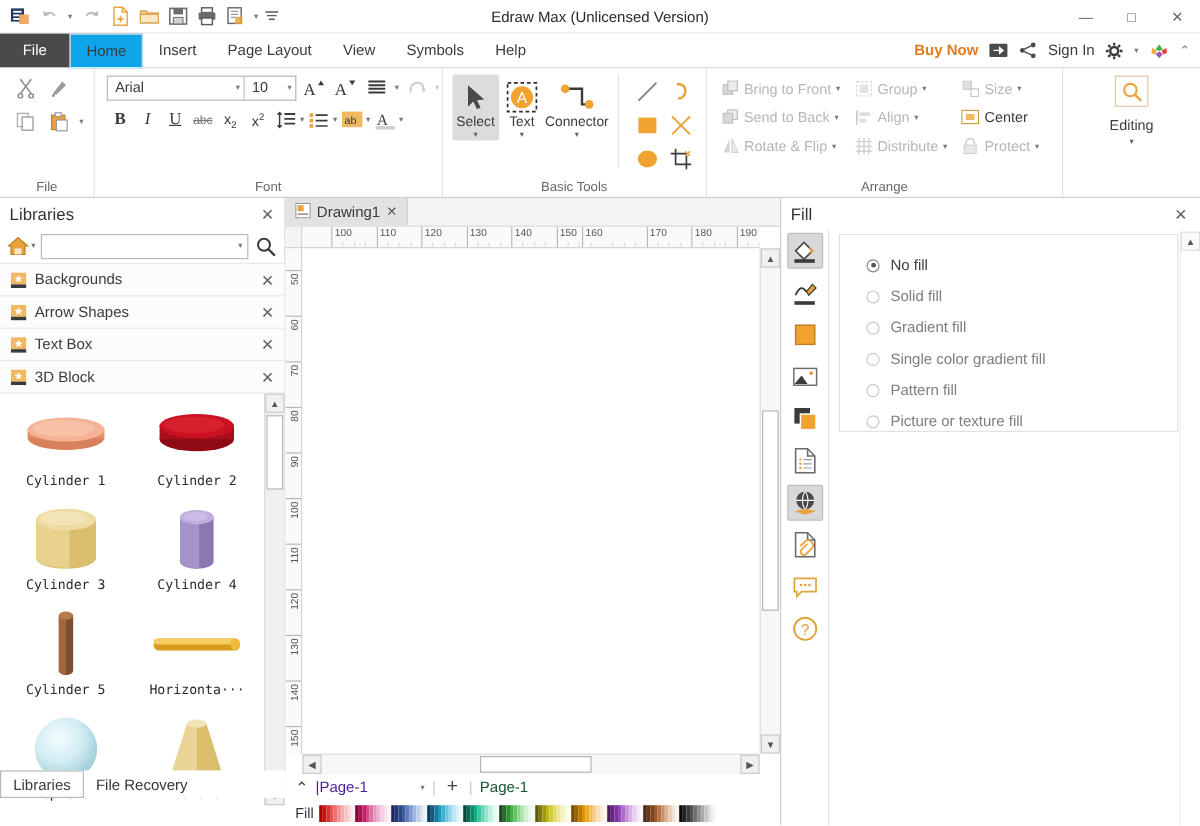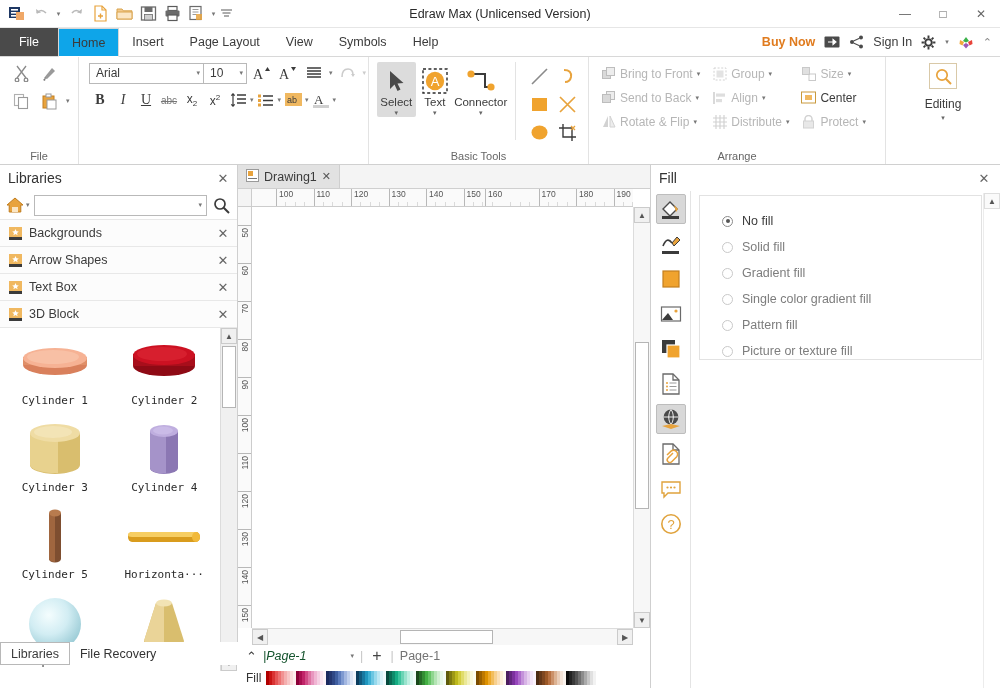--- a/index.html
+++ b/index.html
@@ -195,23 +195,23 @@
                border:1px solid #cbcbcb; font-size:8px; color:#555; }
   .hsb-thumb { position:absolute; top:1px; bottom:1px; background:#fff;
                border:1px solid #b5b5b5; }
 
   
   .statusbar { position:absolute; top:645px; left:238px; width:412px; height:43px;
                background:#fff; }
   .pagerow { height:22px; display:flex; align-items:center; gap:6px; padding-left:8px;
              font-size:12.5px; }
   .pg-sel { display:flex; align-items:center; gap:2px; }
-  .pg-name { color:#14532d;font-style:italic; }
+  .pg-name { color:#4c1d95; }
   .pg-plus { font-size:16px; color:#444; padding:0 3px; }
-  .pg-cur { color:#737373; }
+  .pg-cur { color:#14532d; }
   .sep { color:#c6c6c6; }
   .fillrow { height:21px; display:flex; align-items:center; gap:5px; padding-left:8px; }
   .fillrow .lb { font-size:12px; color:#333; }
   .swatches { display:flex; height:14px; flex:1; }
   .swatches i { display:block; width:3px; height:14px; }
 
   
   .fillpanel { position:absolute; top:165px; left:650px; width:350px; height:523px;
                background:#fff; border-left:1px solid #cfcfcf; }
   .fp-head { height:26px; display:flex; align-items:center; padding:0 8px; }
@@ -484,20 +484,21 @@
           <span class="caret">▾</span>
           <div class="fbtn">
             <svg width="18" height="17" viewBox="0 0 18 17">
                 <text x="2" y="12" font-size="13" font-family="Liberation Serif, serif" fill="#3b3b3b">A</text>
                 <rect x="1" y="13" width="16" height="3" fill="#CFCFCF"></rect>
               </svg>
           </div>
           <span class="caret">▾</span>
         </div>
       </div>
+      <div class="rgroup-label">Font</div>
     </div>
 
     <div class="rgroup" style="width:220px">
       <div class="rgroup-body" style="padding-left:8px;">
         <div class="bt sel">
           <div class="bt-ico">
             <svg width="22" height="24" viewBox="0 0 22 24">
                 <path d="M5 2 5 20 9.5 15.5 12.5 22 15.5 20.5 12.5 14.5 18.5 14z" fill="#4a4a4a"></path>
               </svg>
           </div>

